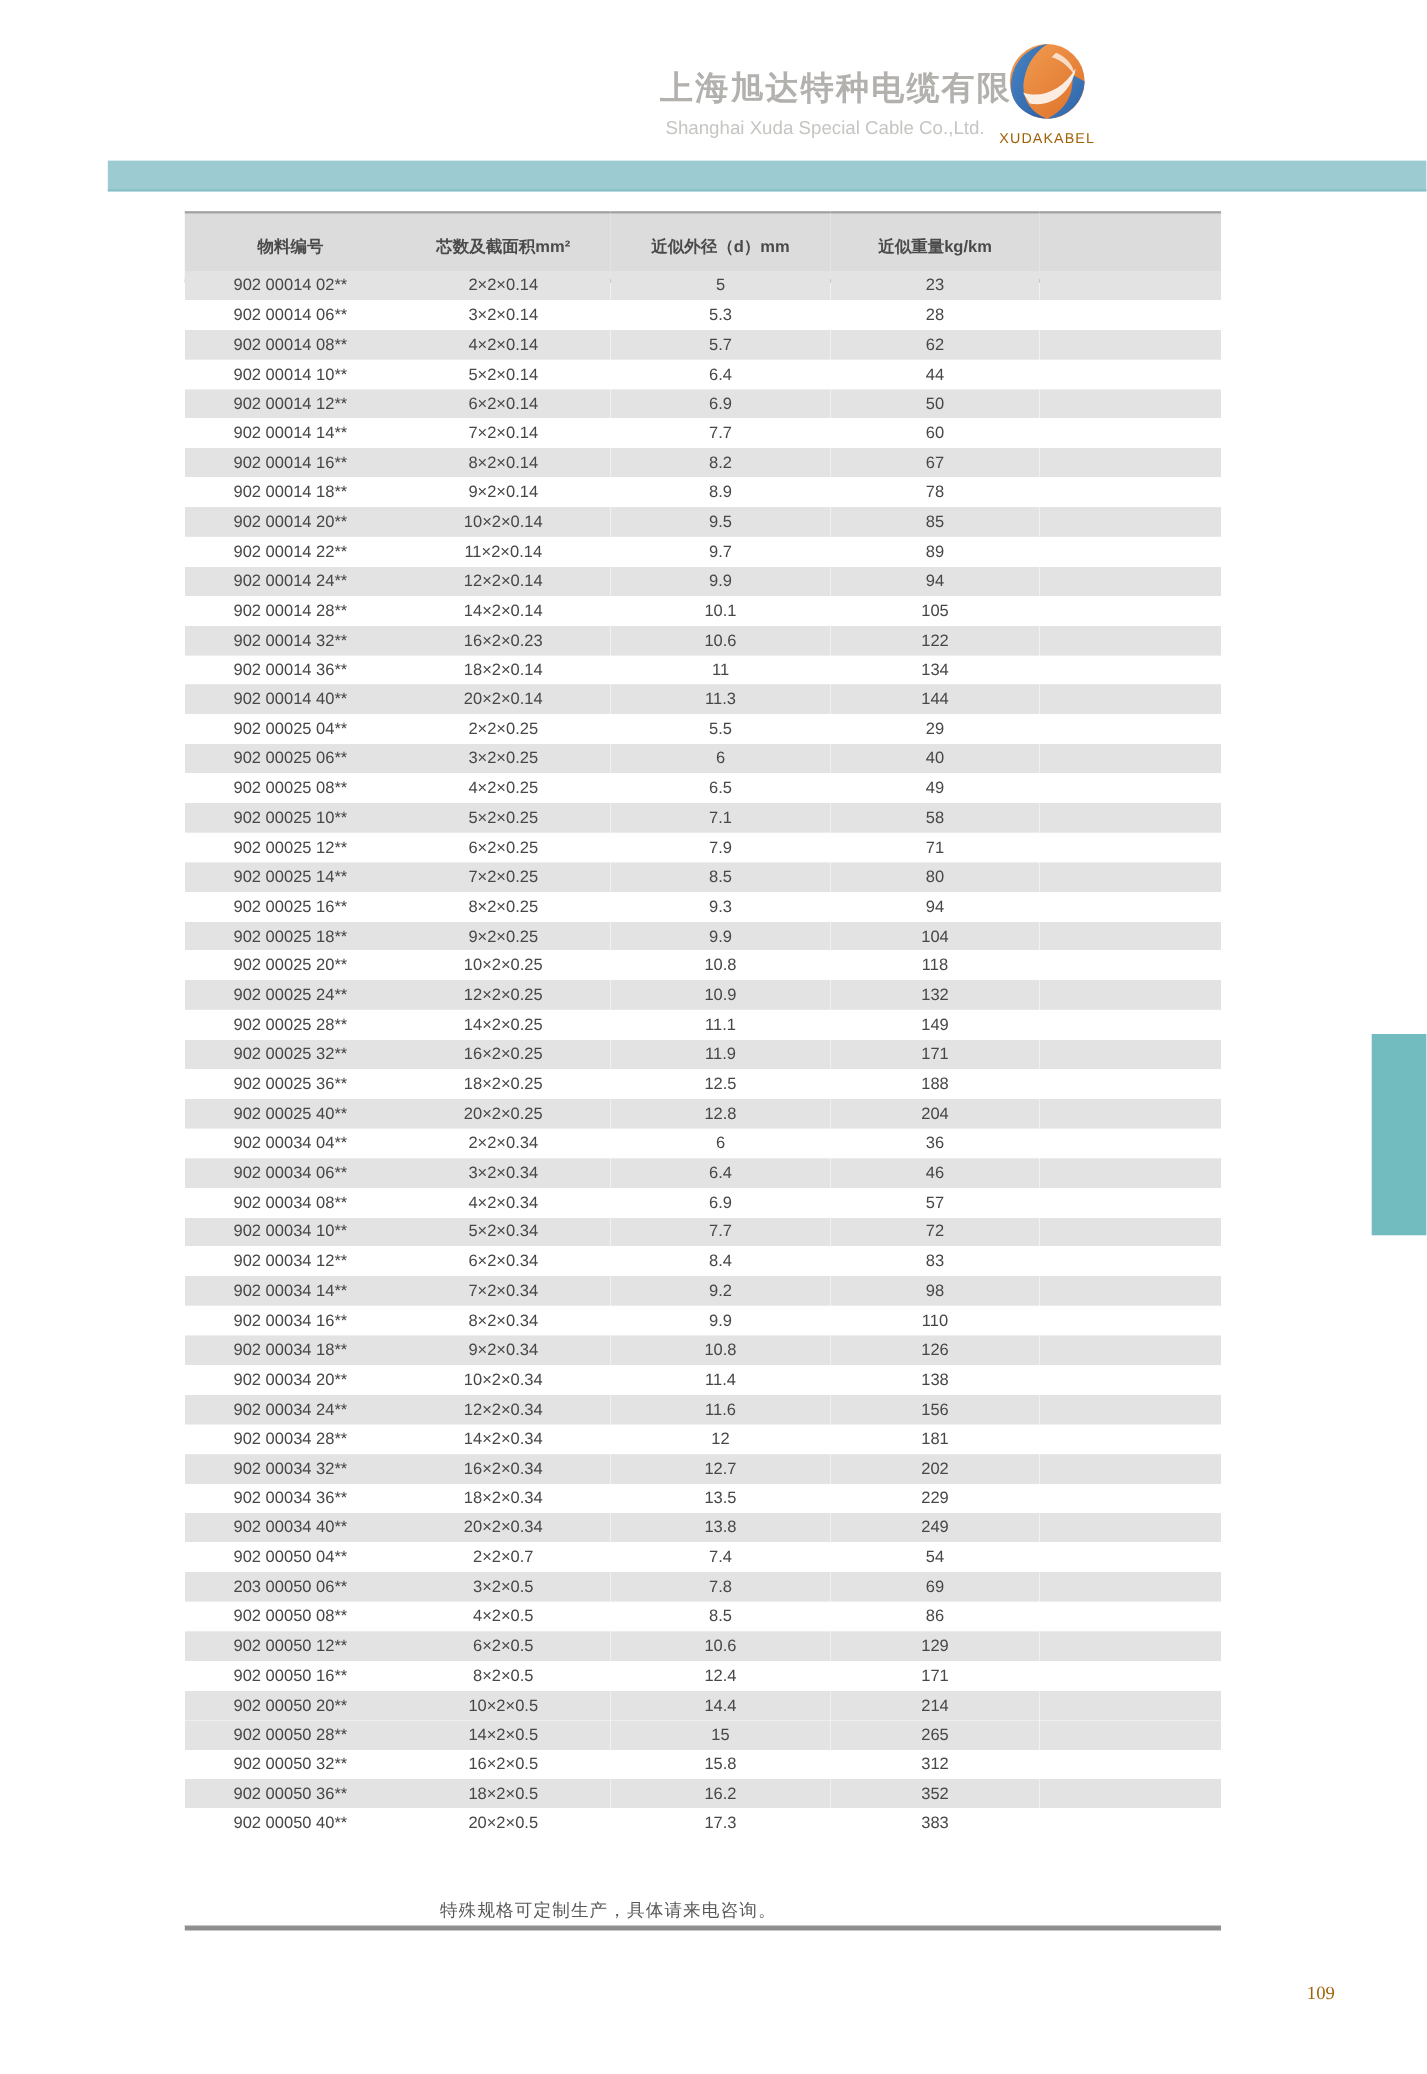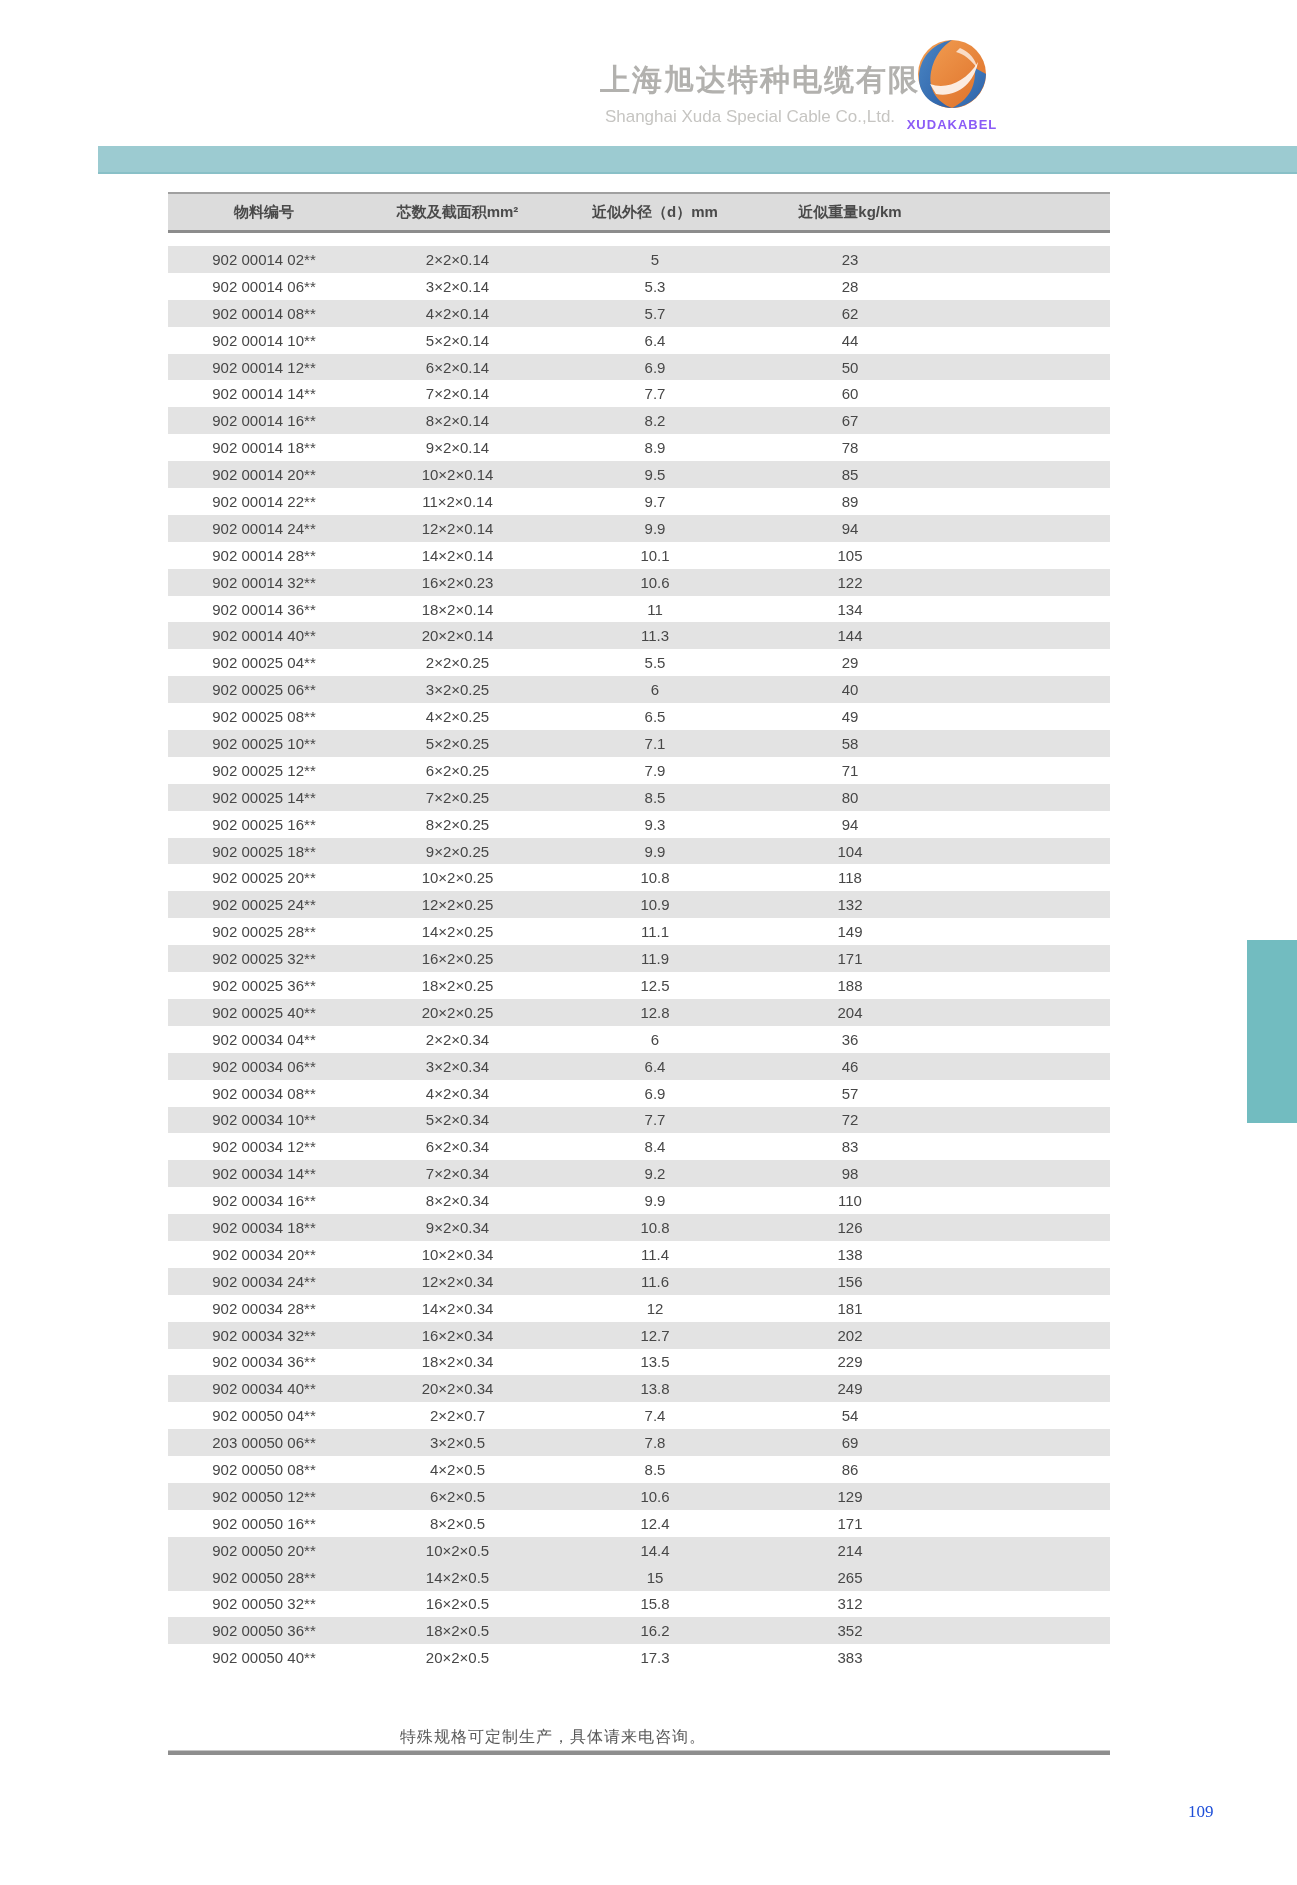--- a/index.html
+++ b/index.html
@@ -6,43 +6,43 @@
   .page{
     position:relative;width:1297px;height:1885px;background:#ffffff;
     font-family:"Liberation Sans","DejaVu Sans",sans-serif;overflow:hidden;
   }
   
   .company-block{position:absolute;left:600px;top:60px;width:300px;text-align:center;}
   .company-zh{font-size:30px;font-weight:bold;letter-spacing:2px;color:#b2b1ae;white-space:nowrap;}
   .company-en{font-size:17px;color:#c6c5c2;margin-top:6px;white-space:nowrap;}
   .logo-block{position:absolute;left:900px;top:38px;width:104px;text-align:center;}
   .logo-mark{display:inline-block;width:72px;height:72px;}
-  .brand-text{font-size:13px;font-weight:bold;letter-spacing:1px;color:#8b5cf6;margin-top:3px;}
+  .brand-text{font-size:13px;font-weight:normal;letter-spacing:1px;color:#a16207;margin-top:3px;}
   .accent-bar{position:absolute;left:98px;top:146px;right:0;height:26px;
     background:#9ccbd1;border-bottom:2px solid #89c0c7;}
   
   table{border-collapse:collapse;table-layout:fixed;}
   .head-table{position:absolute;left:168px;top:192px;width:942px;}
   .head-table th{
     background:#dcdcdc;height:36px;font-size:15px;font-weight:bold;color:#4a4a4a;
-    text-align:center;padding:0;border-top:2px solid #a0a0a0;border-bottom:3px solid #8c8c8c;
+    text-align:center;padding:12px;border-top:2px solid #a0a0a0;border-bottom:3px solid #8c8c8c;
   }
   .body-table{position:absolute;left:168px;top:246px;width:942px;}
   .body-table td{
     height:26.9px;font-size:15px;color:#474747;text-align:center;padding:0;
     white-space:nowrap;overflow:hidden;
   }
   .body-table tr.stripe td{background:#e3e3e3;}
   
   .footer-note{position:absolute;left:168px;top:1727px;width:770px;text-align:center;
     font-size:16px;color:#585858;letter-spacing:1px;}
   .footer-rule{position:absolute;left:168px;top:1750px;width:942px;height:4px;
     background:#8e8e8e;border-top:1px solid #c6c6c6;}
   .page-number{position:absolute;left:1188px;top:1802px;font-family:"Liberation Serif","DejaVu Serif",serif;
-    font-size:17px;color:#1d4ed8;}
+    font-size:17px;color:#a16207;}
   .side-tab{position:absolute;left:1247px;top:940px;width:50px;height:183px;background:#72bcc0;}
 </style>
 </head>
 <body>
 
 <div class="page">
 
   <div class="company-block">
     <div class="company-zh">上海旭达特种电缆有限公司</div>
     <div class="company-en">Shanghai Xuda Special Cable Co.,Ltd.</div>

